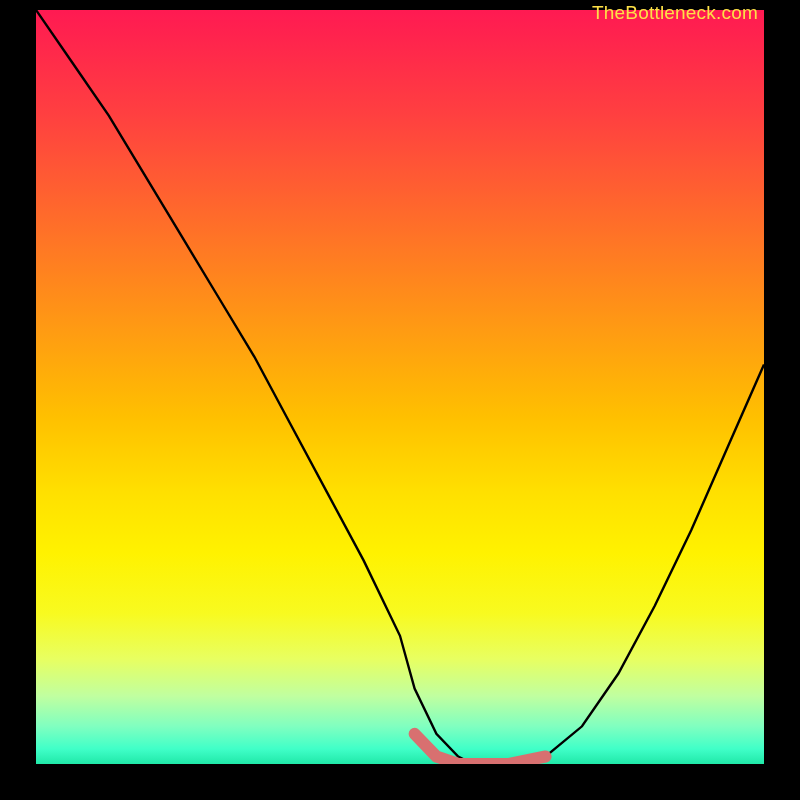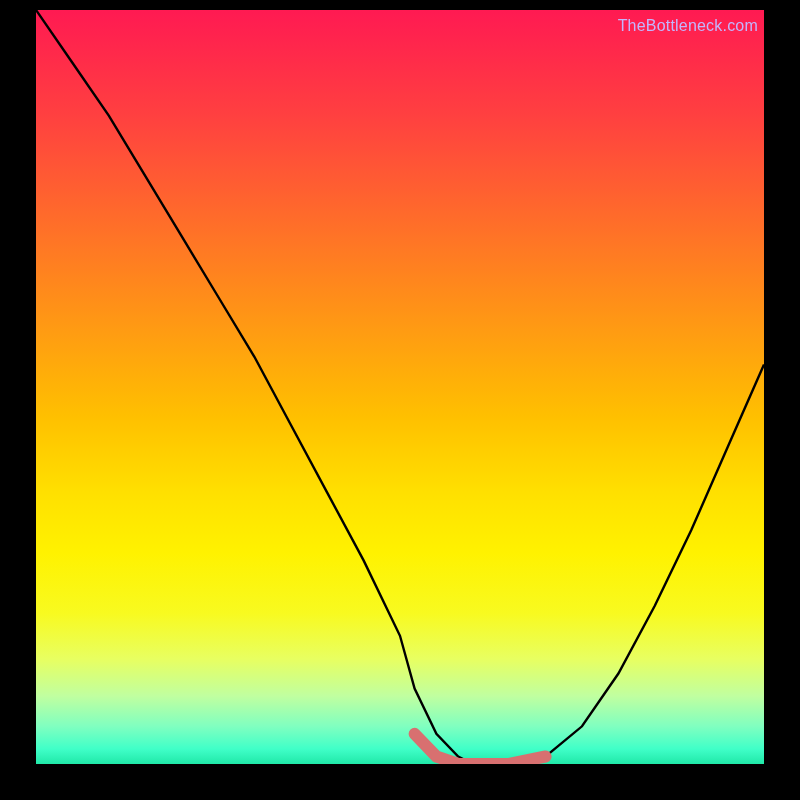--- a/index.html
+++ b/index.html
@@ -41,25 +41,24 @@
   }
   .curve-svg {
     position: absolute;
     inset: 0;
   }
   .watermark {
     position: absolute;
     top: 2px;
     right: 42px;
     font-family: Arial, Helvetica, sans-serif;
-    font-size: 16px;
-    color: #c4b5fd;
+    font-size: 19px;
+    color: #fde047;
     letter-spacing: 0.2px;
     user-select: none;
-    margin-top: 15px;
   }
 </style>
 </head>
 <body>
 
 <div class="canvas">
 
   <div class="plot-area">
     <div class="gradient-bg"></div>
     <svg class="curve-svg" viewBox="0 0 728 754" preserveAspectRatio="none">

